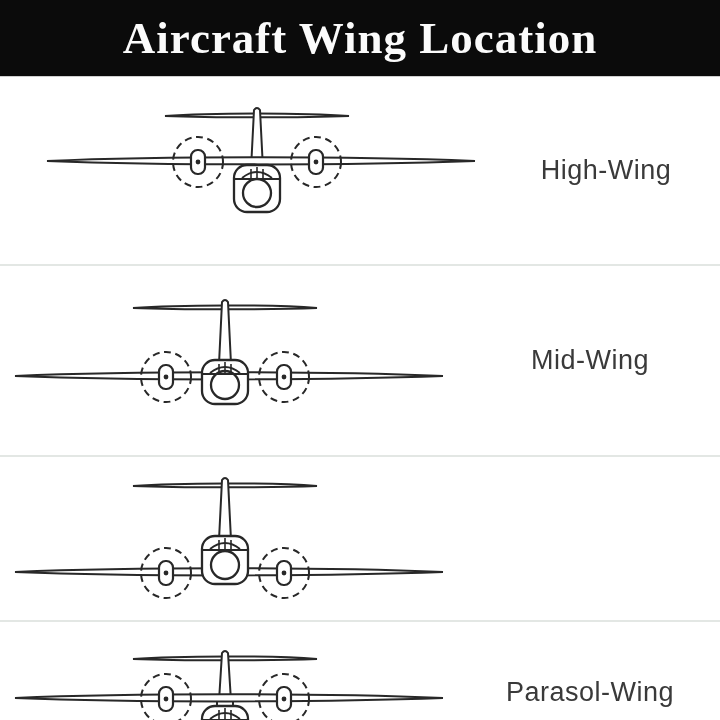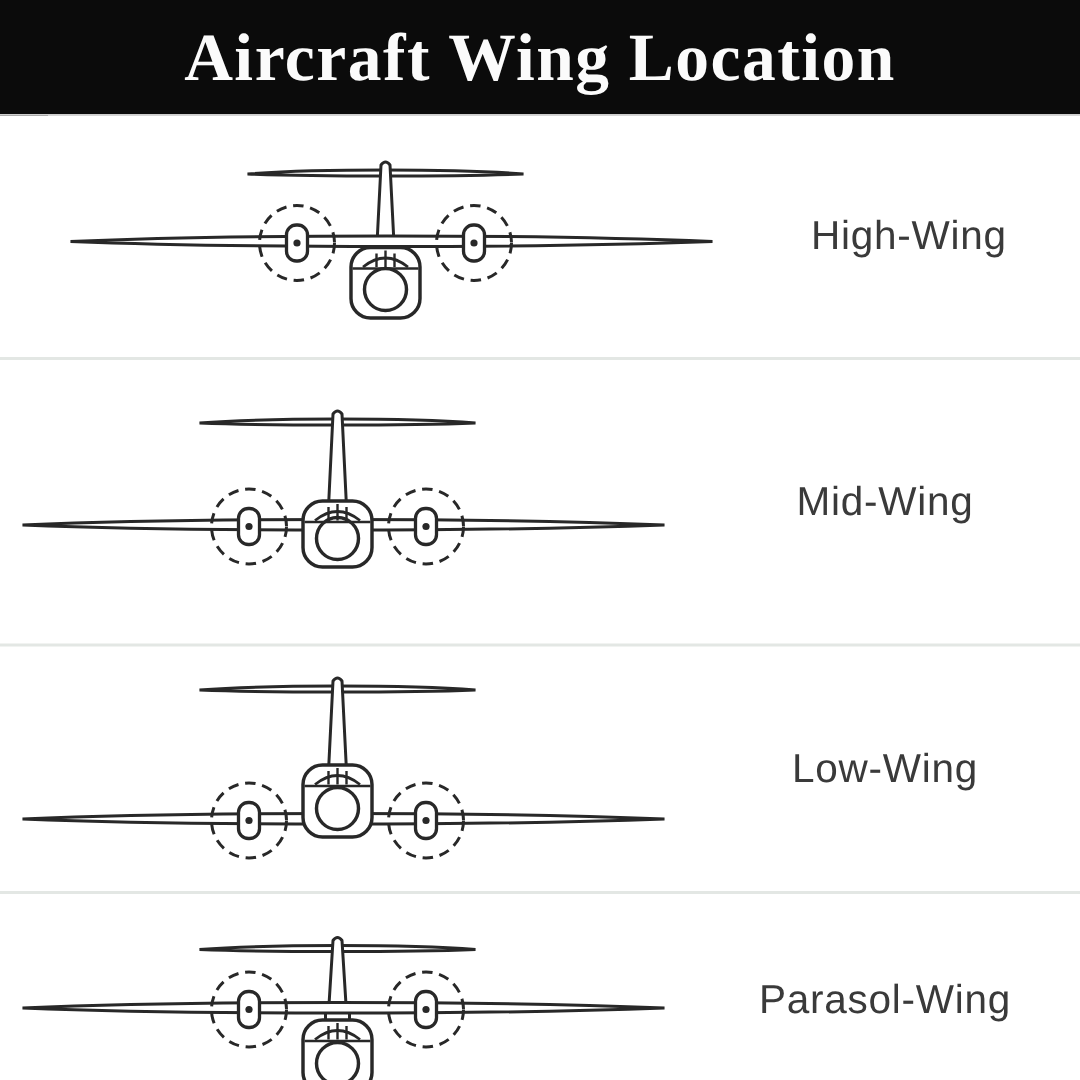--- a/index.html
+++ b/index.html
@@ -28,21 +28,21 @@
   }
 
   
   .rows{flex:1 1 auto;display:flex;flex-direction:column;}
   .row{
     display:flex;align-items:stretch;
     box-sizing:border-box;
     background:#ffffff;
   }
   .row + .row{border-top:2px solid var(--sep,#e3e7e4);}
-  .row-1{height:161px;margin-left:32px;}
+  .row-1{height:187px;margin-left:32px;}
   .row-2{height:191px;}
   .row-3{height:165px;}
   .row-4{height:143px;}
 
   .figure-cell{width:460px;flex:0 0 460px;position:relative;}
   .figure-cell svg{display:block;}
 
   .label-cell{
     flex:1 1 auto;
     display:flex;align-items:center;justify-content:center;
@@ -129,23 +129,20 @@
             <path d="M219 83 L219 92 M225 81 L225 92 M231 83 L231 92" stroke="#282828" stroke-width="1.6" fill="none"></path>
             <circle cx="225" cy="108" r="14" fill="none" stroke="#282828" stroke-width="2.3"></circle>
             <circle cx="166" cy="116" r="25" fill="none" stroke="#282828" stroke-width="2" stroke-dasharray="7 4.5"></circle>
             <rect x="159" y="104" width="14" height="24" rx="6.5" fill="#fff" stroke="#282828" stroke-width="2.2"></rect>
             <circle cx="166" cy="116" r="2.4" fill="#282828"></circle>
             <circle cx="284" cy="116" r="25" fill="none" stroke="#282828" stroke-width="2" stroke-dasharray="7 4.5"></circle>
             <rect x="277" y="104" width="14" height="24" rx="6.5" fill="#fff" stroke="#282828" stroke-width="2.2"></rect>
             <circle cx="284" cy="116" r="2.4" fill="#282828"></circle>
           </svg>
         </div>
-      <div class="label-cell">
-        <span class="wing-label">Low-Wing</span>
-      </div>
     </div>
 
     <div class="row row-4">
       <div class="figure-cell">
           <svg width="460" height="143" viewBox="0 0 460 143" xmlns="http://www.w3.org/2000/svg">
             <path d="M133 37 C 178 33.5, 272 33.5, 317 37 C 272 38.8, 178 38.8, 133 37 Z" fill="#fff" stroke="#282828" stroke-width="2"></path>
             <path d="M222 31 Q 225 27 228 31 L231 79 L219 79 Z" fill="#fff" stroke="#282828" stroke-width="2" stroke-linejoin="round"></path>
             <path d="M15 76 C 130 71, 320 71, 443 76 C 320 80.5, 130 80.5, 15 76 Z" fill="#fff" stroke="#282828" stroke-width="2"></path>
             <path d="M217 79 L217 86 M233 79 L233 86" stroke="#282828" stroke-width="2" fill="none"></path>
             <rect x="202" y="84" width="46" height="48" rx="13" fill="#fff" stroke="#282828" stroke-width="2.3"></rect>

